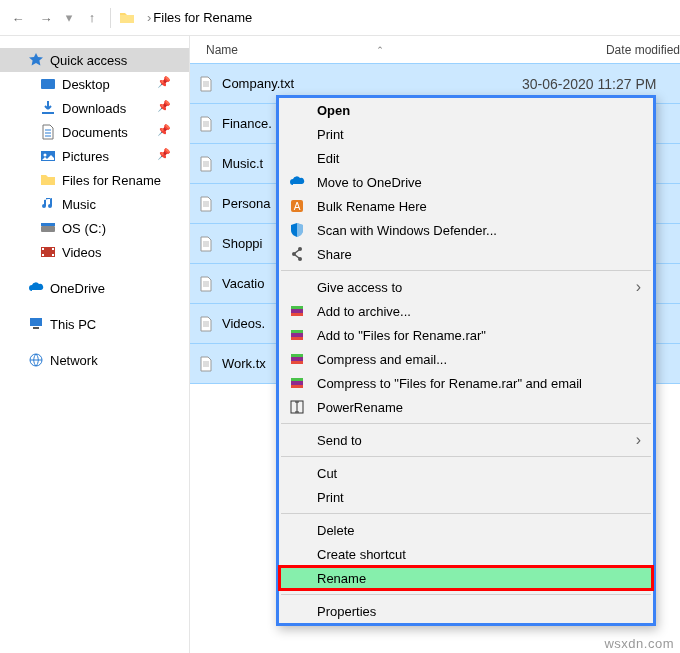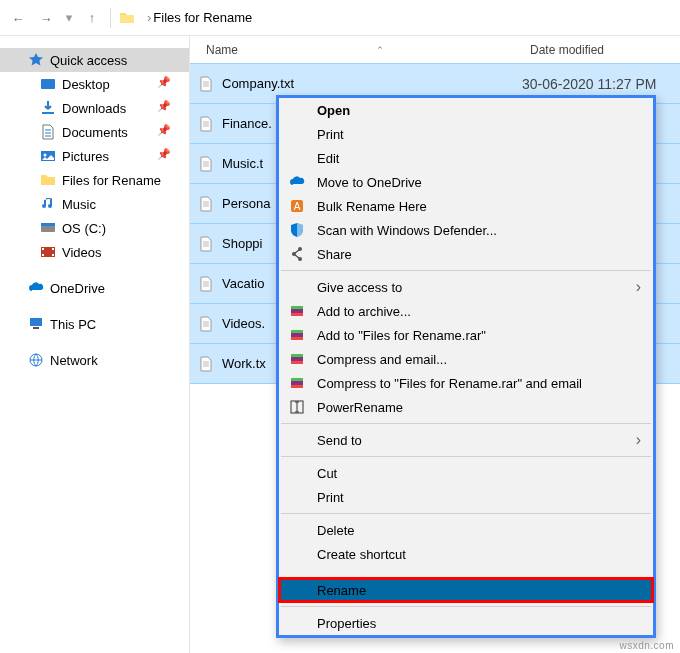--- a/index.html
+++ b/index.html
@@ -13,40 +13,40 @@
   .body { flex: 1; display: flex; overflow: hidden; }
   .sidebar { width: 190px; border-right: 1px solid #e5e5e5; padding-top: 12px; font-size: 13px; }
   .tree { list-style: none; }
   .tree li { display: flex; align-items: center; height: 24px; padding-left: 28px; position: relative; }
   .tree li.sub { padding-left: 40px; }
   .tree li.active { background: #d9d9d9; }
   .tree .ticon { width: 16px; height: 16px; margin-right: 6px; flex-shrink: 0; display: flex; align-items: center; justify-content: center; }
   .pin { position: absolute; right: 18px; top: 4px; color: #888; font-size: 11px; }
   .tree li.spacer { height: 12px; }
   .main { flex: 1; display: flex; flex-direction: column; position: relative; }
-  .headerrow { height: 28px; display: flex; align-items: center; border-bottom: 1px solid #e5e5e5; font-size: 12px; color: #444; }
+  .headerrow { height: 28px; display: flex; align-items: center; border-bottom: 1px solid #e5e5e5; font-size: 12px; color: #444; text-align: right; }
   .col-name { flex: 0 0 332px; padding-left: 16px; display:flex; align-items:center; }
   .col-date { flex: 1; padding-left: 8px; }
   .sort-caret { margin: 0 auto; font-size: 9px; color: #777; }
   .files { flex: 1; }
   .filerow { display: flex; align-items: center; height: 41px; font-size: 13px; background: #cce8ff; border: 1px solid #99d1ff; border-left: none; border-right: none; margin-top: -1px; }
   .filerow .ficon { width: 16px; height: 16px; margin: 0 8px; }
   .filerow .fname { flex: 0 0 300px; white-space: nowrap; overflow: hidden; }
   .filerow .fdate { font-size: 14px; color: #444; }
   
   .ctx { position: absolute; left: 276px; top: 95px; width: 380px; background: #f2f2f2; border: 3px solid #3b82f6; box-shadow: 2px 4px 10px rgba(0,0,0,.25); font-size: 13px; color: #000; }
   .ctx-item { display: flex; align-items: center; height: 24px; padding: 0 12px 0 38px; position: relative; }
-  .ctx-item.hover { background: #0369a1; margin-top: 12px; }
+  .ctx-item.hover { background: #86efac; }
   .ctx-item.hi { outline: 3px solid #ff0000; outline-offset: -2px; }
   .ctx-item .cicon { position: absolute; left: 10px; width: 16px; height: 16px; display:flex; align-items:center; justify-content:center; }
   .ctx-item .arrow { margin-left: auto; color: #666; font-size: 16px; }
   .ctx-sep { height: 1px; background: #d0d0d0; margin: 4px 2px; }
   .bold { font-weight: 600; }
   
-  .wm { position: absolute; right: 6px; bottom: 2px; font-size: 10px; color: #999; letter-spacing: 0.5px; font-family: Arial, sans-serif; }
+  .wm { position: absolute; right: 6px; bottom: 2px; font-size: 13px; color: #999; letter-spacing: 0.5px; font-family: Arial, sans-serif; }
 </style>
 </head>
 <body>
 
 <div class="window">
 
   <div class="toolbar">
     <div class="nav-btn">
         <span>←</span>
       </div>

